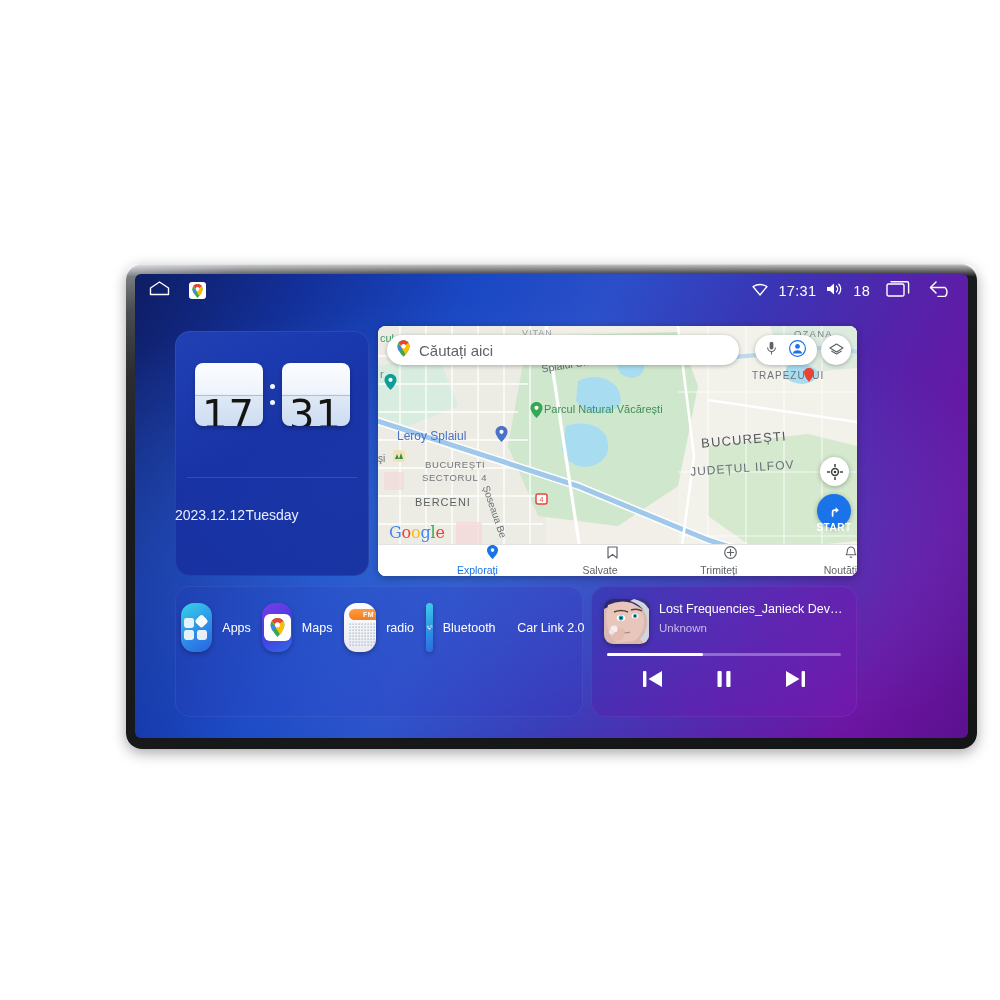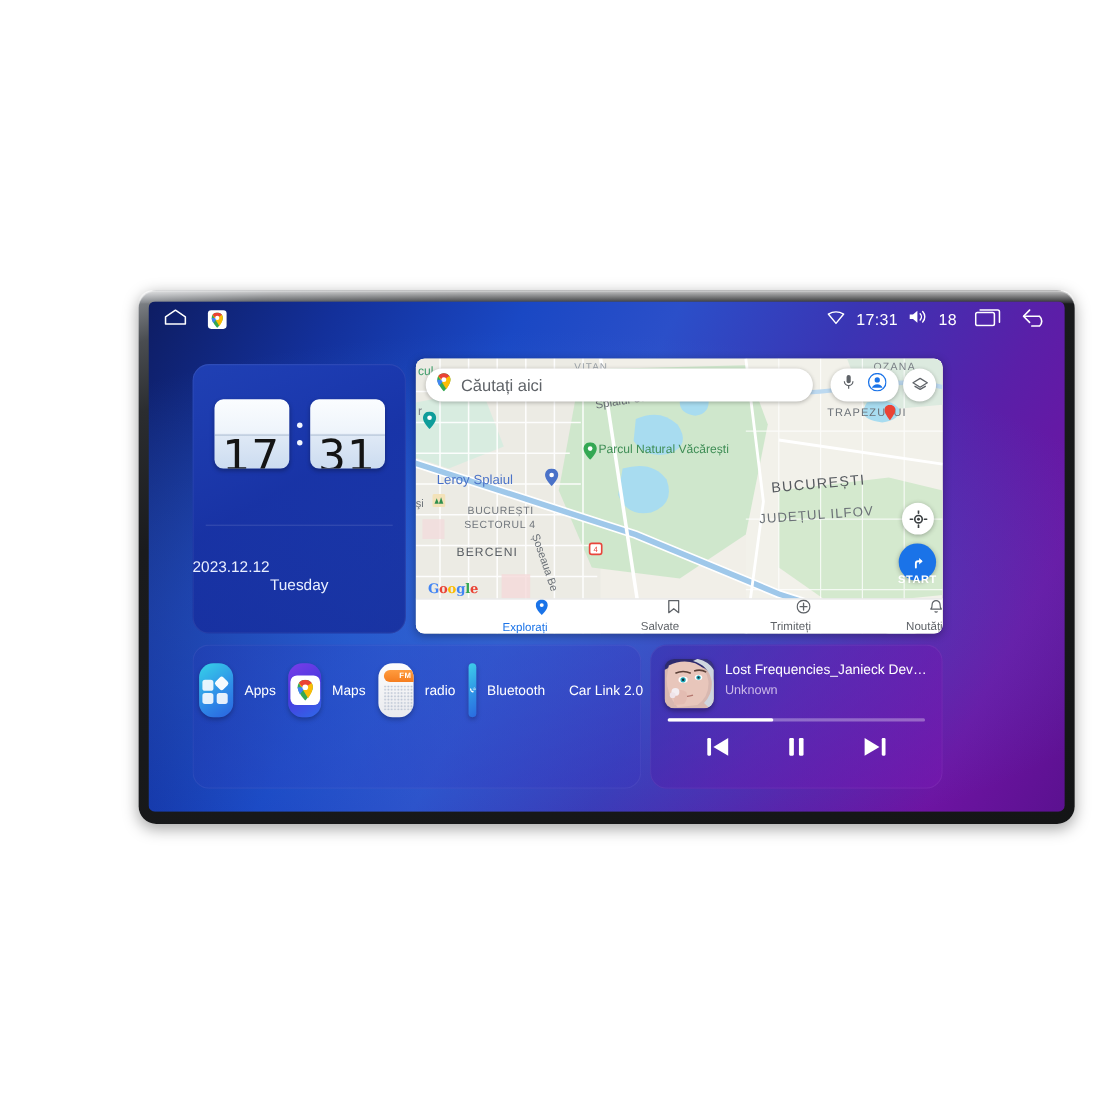--- a/index.html
+++ b/index.html
@@ -87,21 +87,21 @@
   .flip-colon i { display: block; width: 5px; height: 5px; border-radius: 50%; background: #f2f6ff; }
   #clock-divider {
     position: absolute; left: 12px; right: 12px; top: 146px; height: 1px;
     background: rgba(255,255,255,.13);
   }
   #clock-date {
     position: absolute; left: 0; top: 164px; width: 100%;
     text-align: left; color: #e9efff; font-size: 14px; margin-top: 12px;
   }
   #clock-day {
-    position: absolute; left: 0; top: 192px; width: 100%;
+    position: absolute; left: 0; top: 176px; width: 100%;
     text-align: center; color: #e9efff; font-size: 14px;
   }
 
   
   #map-card {
     position: absolute; left: 243px; top: 52px;
     width: 479px; height: 250px;
     border-radius: 8px; overflow: hidden;
     background: #eaeadf;
     box-shadow: 0 2px 8px rgba(0,0,0,.3);
@@ -140,21 +140,21 @@
     display: flex; align-items: center; justify-content: center;
     box-shadow: 0 1px 5px rgba(0,0,0,.3);
   }
   #start-label {
     position: absolute; right: 2px; top: 196px; width: 42px;
     text-align: center; color: #fff; font-size: 10px; font-weight: bold;
     letter-spacing: .5px;
   }
   #google-logo {
     position: absolute; left: 11px; bottom: 34px;
-    font-family: "DejaVu Serif", serif; font-size: 12px; font-weight: bold;
+    font-family: "DejaVu Serif", serif; font-size: 16px; font-weight: normal;
     letter-spacing: -.2px;
   }
   #google-logo span:nth-child(1){color:#4285F4}
   #google-logo span:nth-child(2){color:#EA4335}
   #google-logo span:nth-child(3){color:#FBBC05}
   #google-logo span:nth-child(4){color:#4285F4}
   #google-logo span:nth-child(5){color:#34A853}
   #google-logo span:nth-child(6){color:#EA4335}
 
   #map-bottomnav {

